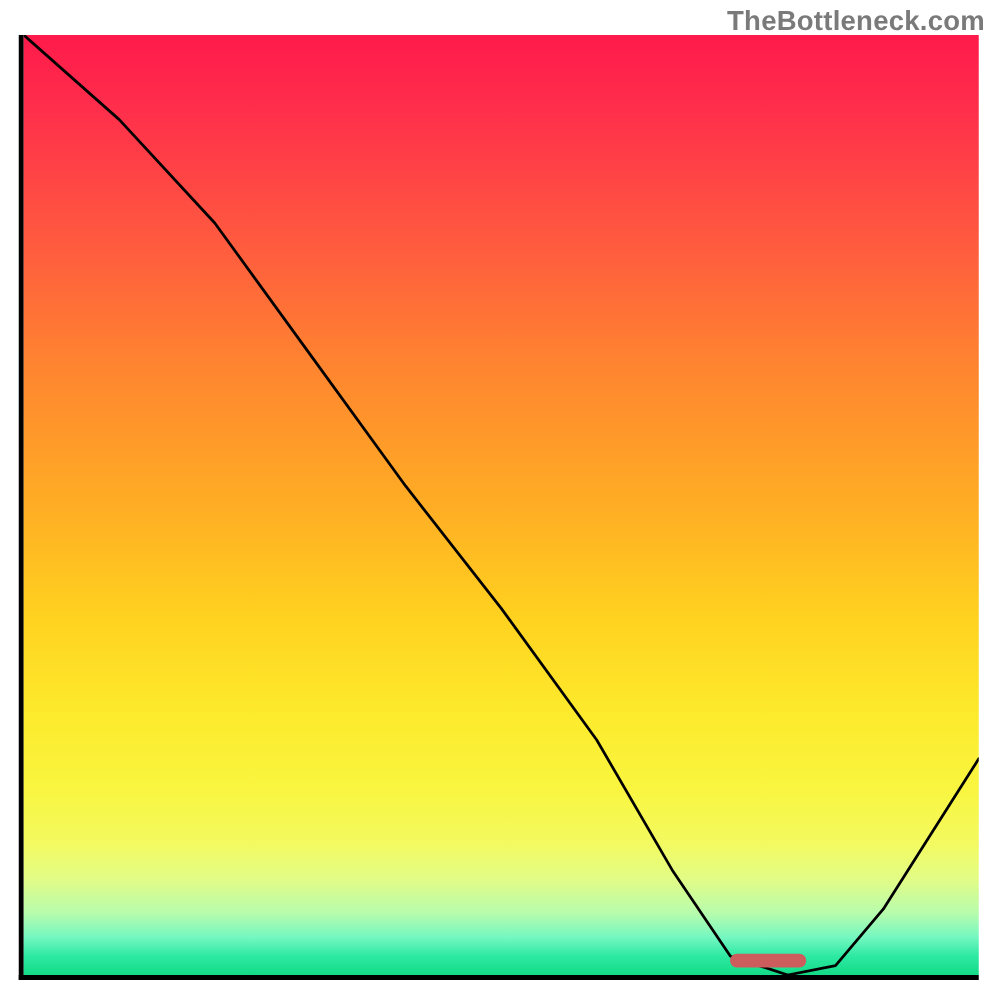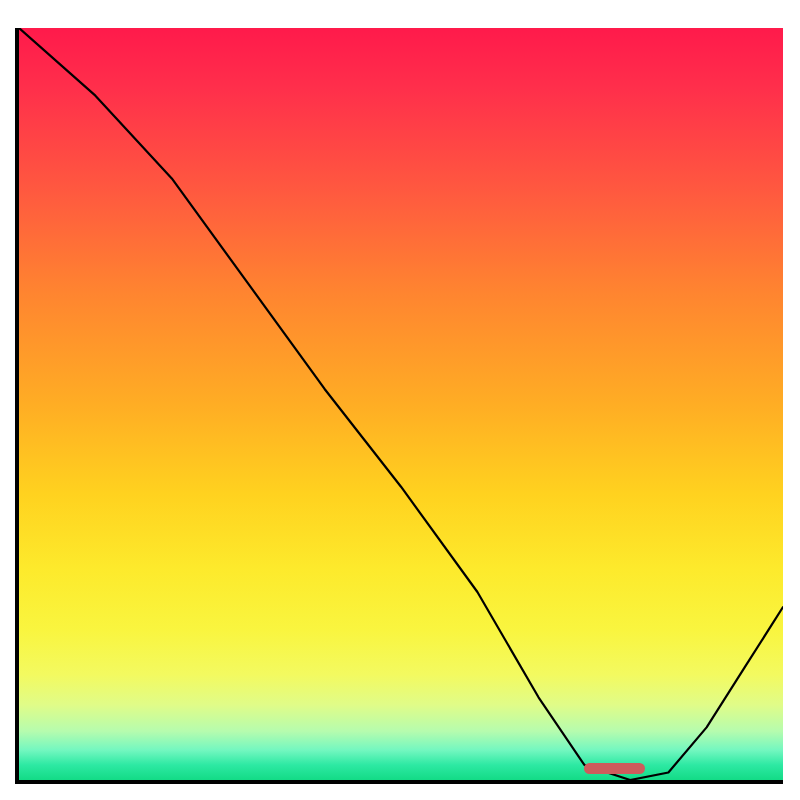--- a/index.html
+++ b/index.html
@@ -69,20 +69,21 @@
   .marker {
     position: absolute;
     border-radius: 7px;
     z-index: 3;
   }
 </style>
 </head>
 <body>
 
 <div class="container">
+  <div class="watermark">TheBottleneck.com</div>
 
   <div class="plot-frame">
     <div class="gradient"></div>
 
     <svg class="curve-svg" viewBox="0 0 100 100" preserveAspectRatio="none">
       <path d="M0.00 0.00 L10.00 9.00 L20.00 20.00 L30.00 34.00 L40.00 48.00 L50.00 61.00 L60.00 75.00 L68.00 89.00 L74.00 98.00 L80.00 100.00 L85.00 99.00 L90.00 93.00 L95.00 85.00 L100.00 77.00" fill="none" stroke="#000" stroke-width="2.2" stroke-linejoin="round" stroke-linecap="round" vector-effect="non-scaling-stroke"></path>
     </svg>
 
     <div class="marker" style="left: 74%; width: 8%; bottom: 0.8%; height: 1.4%; background: rgb(205, 92, 92);"></div>
   </div>

